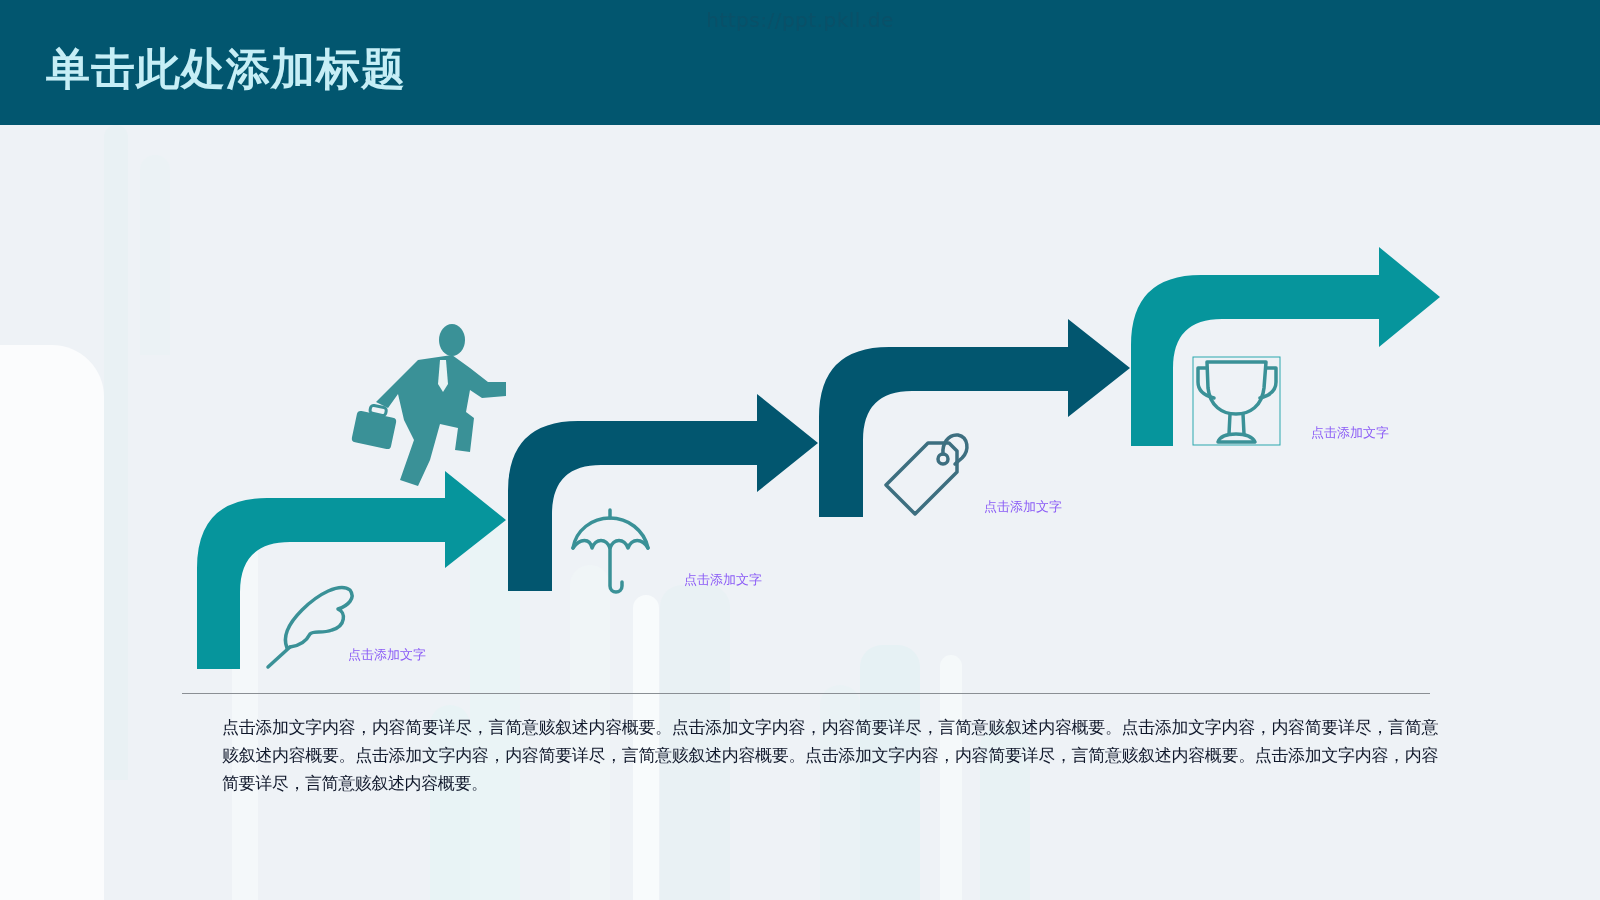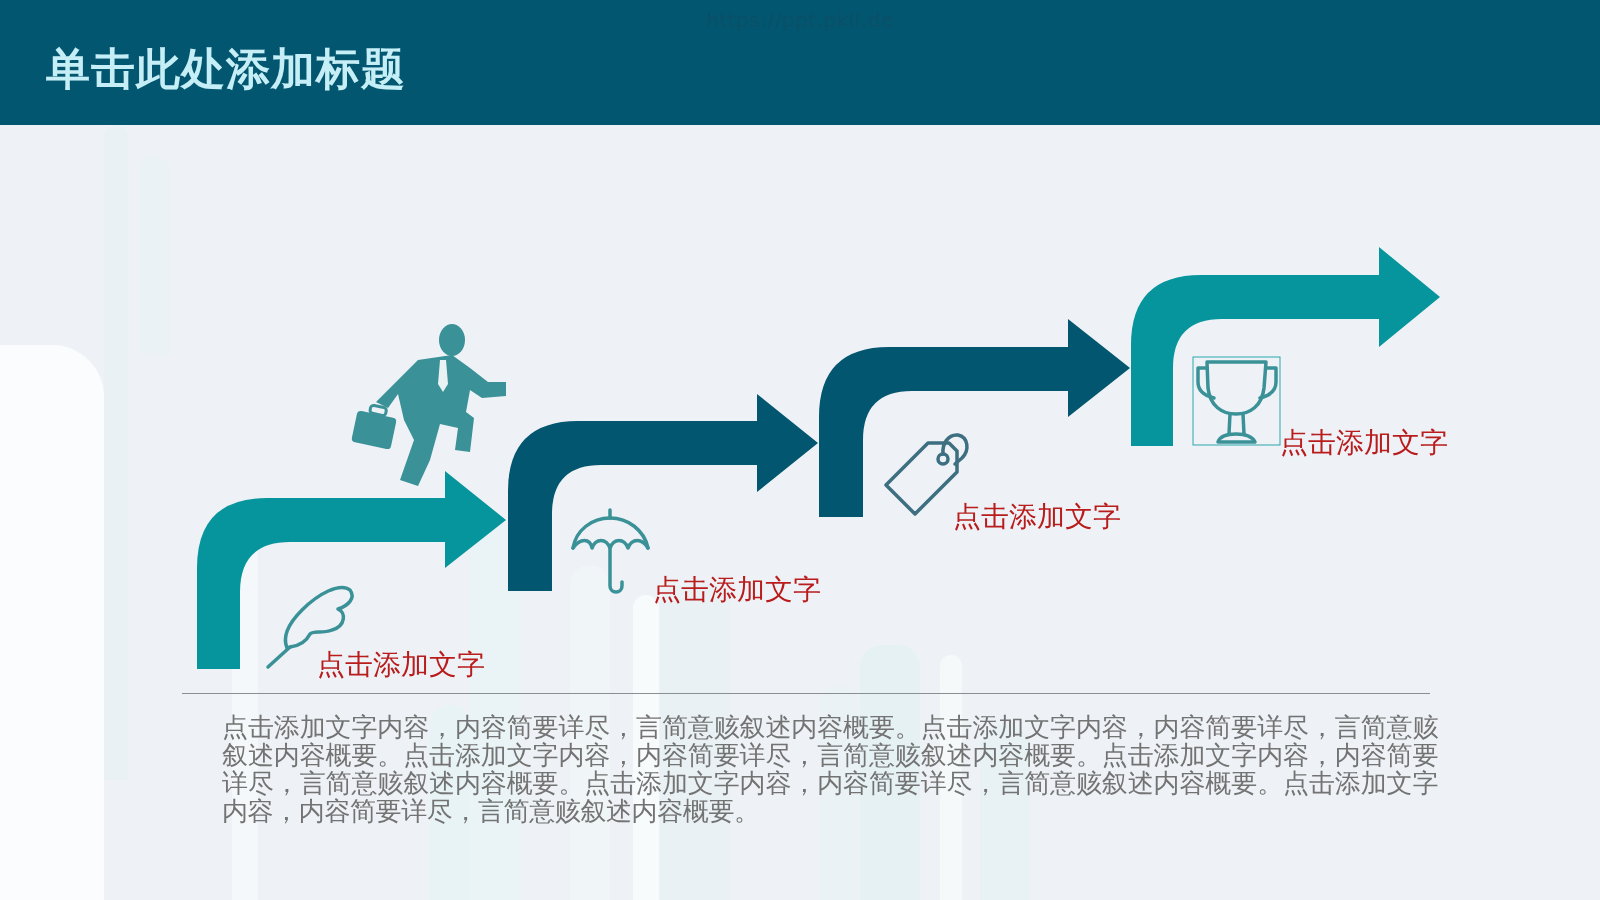--- a/index.html
+++ b/index.html
@@ -17,29 +17,29 @@
   .watermark {
     position: absolute; left: 0; width: 1600px; top: 8px; text-align: center;
     font-size: 20px; color: #0a5068; letter-spacing: 0.5px;
   }
   .title {
     position: absolute; left: 46px; top: 40px;
     font-size: 44px; font-weight: bold; color: #c6eef6; letter-spacing: 1px;
   }
   svg.stage { position: absolute; left: 0; top: 0; }
   .label {
-    position: absolute; font-size: 28px; color: #b91c1c; white-space: nowrap;
+    position: absolute; font-size: 13px; color: #8b5cf6; white-space: nowrap; margin-left: 31px;
   }
   .divider {
     position: absolute; left: 182px; top: 693px; width: 1248px; height: 1px;
     background: #8a8f94;
   }
   .paragraph {
     position: absolute; left: 222px; top: 713px; width: 1216px;
-    font-size: 26px; line-height: 28px; color: #737373;
+    font-size: 17px; line-height: 28px; color: #0f172a;
     text-align: justify; letter-spacing: -0.4px;
   }
 </style>
 </head>
 <body>
 
 <div class="bg-deco">
   <div class="bg-bar" style="left:0;top:220px;width:104px;height:560px;background:#fbfcfd;border-radius:0 52px 0 0;"></div>
   <div class="bg-bar" style="left:104px;top:0;width:24px;height:655px;background:#e9f1f4;"></div>
   <div class="bg-bar" style="left:140px;top:30px;width:30px;height:200px;background:#ebf2f5;"></div>

